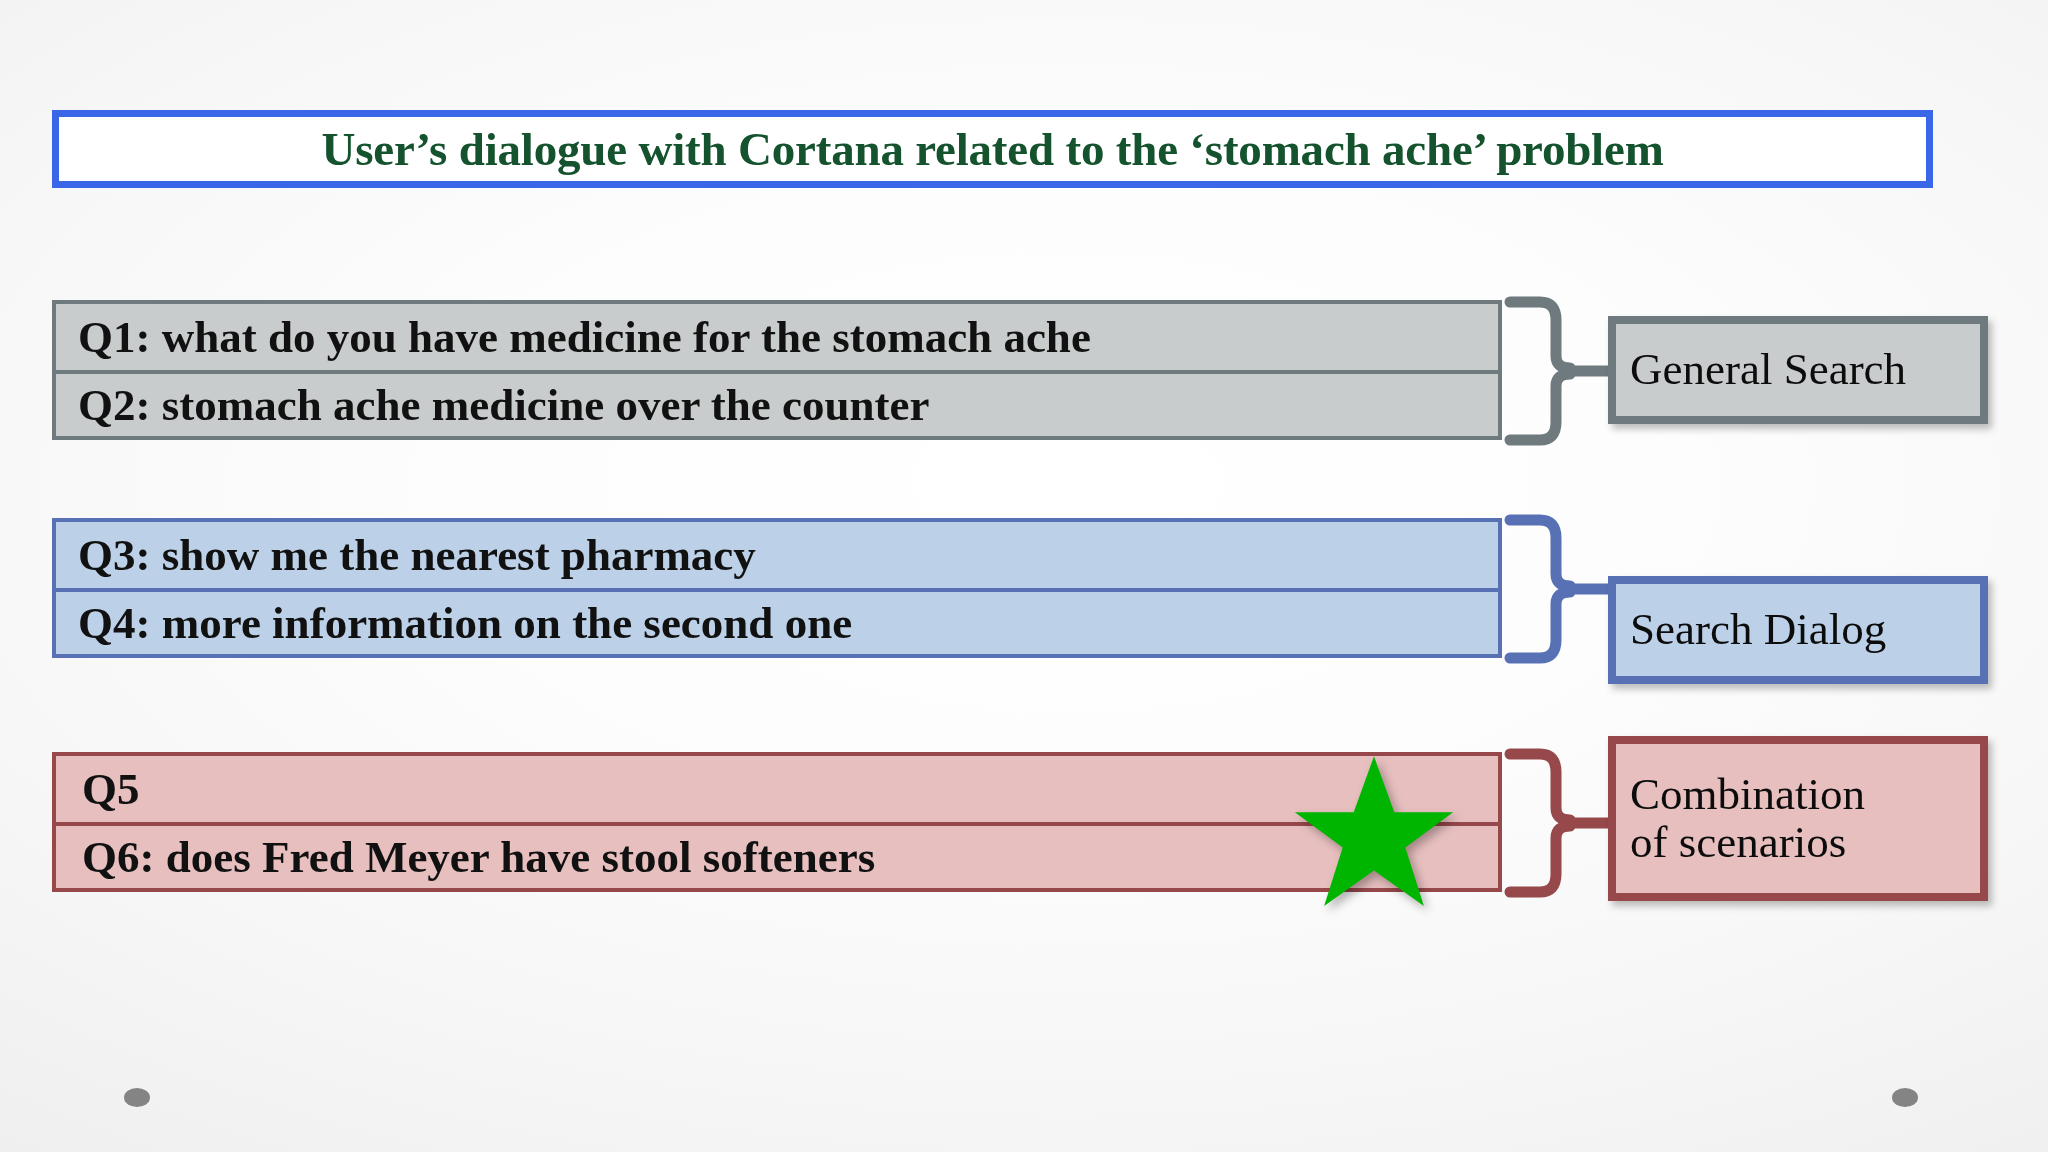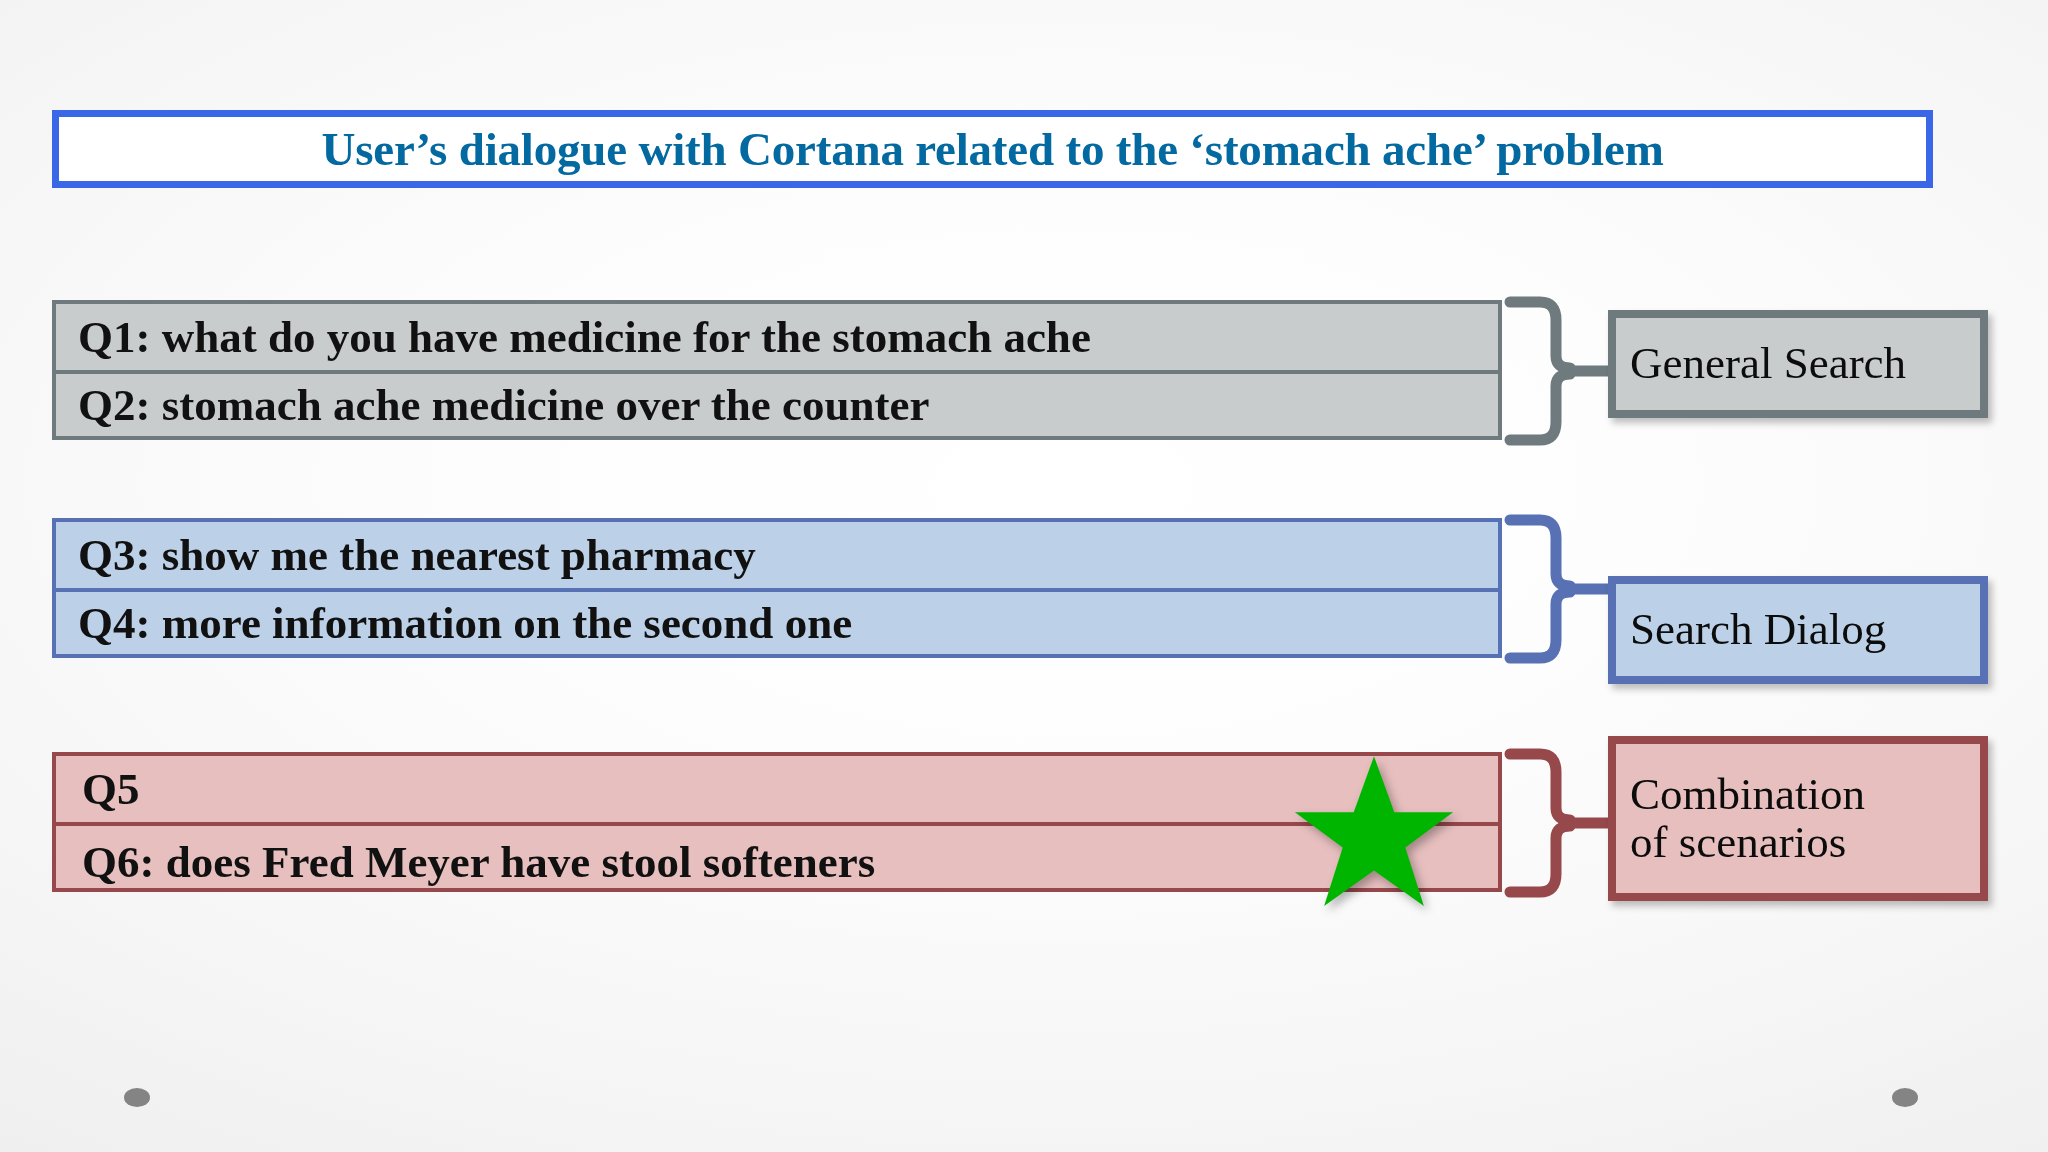--- a/index.html
+++ b/index.html
@@ -39,21 +39,21 @@
     background: #ffffff;
     border: 7px solid #3a66e8;
     box-sizing: border-box;
     display: flex;
     align-items: center;
     justify-content: center;
   }
   .title-text {
     font-size: 47px;
     font-weight: bold;
-    color: #0369a1;
+    color: #14532d;
     letter-spacing: -0.2px;
     white-space: nowrap;
     line-height: 1;
   }
 
   
   .group {
     position: absolute;
   }
 
@@ -88,21 +88,21 @@
   .g-gray .row + .row { border-top: 4px solid #6e7a7e; }
 
   
   .g-blue .rows { border: 4px solid #5771b4; background: #bcd0e8; }
   .g-blue .row   { background: #bcd0e8; }
   .g-blue .row + .row { border-top: 4px solid #5771b4; }
 
   
   .g-red .rows  { border: 4px solid #96484b; background: #e7bfbf; }
   .g-red .row   { background: #e7bfbf; padding-left: 26px; }
-  .g-red .row + .row { border-top: 4px solid #96484b; align-items: flex-end; }
+  .g-red .row + .row { border-top: 4px solid #96484b; }
 
   
   .brace {
     position: absolute;
   }
   .brace svg { display: block; overflow: visible; }
 
   
   .label-box {
     position: absolute;
@@ -193,21 +193,21 @@
                  Q 52 72 66 72
                  L 66 78
                  Q 52 78 52 90
                  L 52 126
                  Q 52 144 36 144
                  L 6 144" fill="none" stroke="#6e7a7e" stroke-width="11" stroke-linecap="round" stroke-linejoin="round"></path>
         <path d="M 60 75 L 112 75" fill="none" stroke="#6e7a7e" stroke-width="11" stroke-linecap="butt"></path>
       </svg>
     </div>
 
-    <div class="label-box lb-gray" style="left:1556px; top:10px; width:380px; height:108px;">
+    <div class="label-box lb-gray" style="left:1556px; top:16px; width:380px; height:108px;">
       <span class="label-text">General Search</span>
     </div>
   </div>
 
   <div class="group g-blue" style="left:52px; top:518px;">
 
     <div class="rows" style="width:1450px; height:140px;">
       <div class="row" style="height:66px;">
         <span class="qlabel">Q3</span>
           <span class="qtext">: show me the nearest pharmacy</span>

